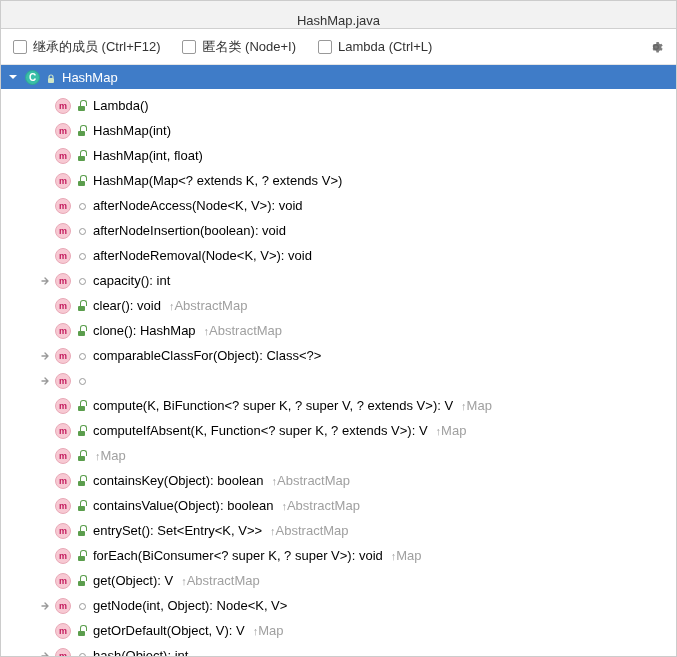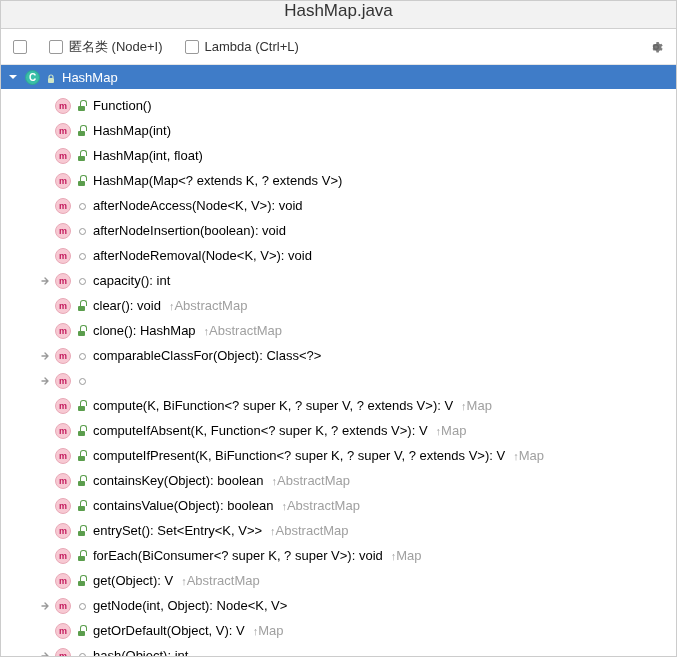--- a/index.html
+++ b/index.html
@@ -12,24 +12,24 @@
   overflow: hidden;
   border: 1px solid #ccc;
   display: flex;
   flex-direction: column;
 }
 .titlebar {
   height: 28px;
   background: #f2f2f2;
   border-bottom: 1px solid #d0d0d0;
   display: flex;
-  align-items: flex-start;
+  align-items: flex-end;
   justify-content: center;
   color: #333;
-  font-size: 17px;
+  font-size: 13px;
 }
 .toolbar {
   height: 36px;
   display: flex;
   align-items: center;
   padding: 0 12px;
   border-bottom: 1px solid #e5e5e5;
   gap: 22px;
 }
 .check-option {
@@ -170,20 +170,21 @@
 </head>
 <body>
 
 <div class="titlebar">
   <span>HashMap.java</span>
 </div>
 
 <div class="toolbar">
   <label class="check-option">
     <span class="checkbox"></span>
+    <span>继承的成员 (Ctrl+F12)</span>
   </label>
   <label class="check-option">
     <span class="checkbox"></span>
     <span>匿名类 (Node+I)</span>
   </label>
   <label class="check-option">
     <span class="checkbox"></span>
     <span>Lambda (Ctrl+L)</span>
   </label>
   <span class="spacer"></span>
@@ -209,21 +210,21 @@
       </svg>
   </span>
   <span>HashMap</span>
 </div>
 
 <div class="content">
   <div class="tree" id="tree">
       <div class="tree-row">
         <span class="method-badge">m</span>
         <span class="vis-icon vis-public"></span>
-        <span class="sig">Function()</span>
+        <span class="sig">Lambda()</span>
       </div>
       <div class="tree-row">
         <span class="method-badge">m</span>
         <span class="vis-icon vis-public"></span>
         <span class="sig">HashMap(int)</span>
       </div>
       <div class="tree-row">
         <span class="method-badge">m</span>
         <span class="vis-icon vis-public"></span>
         <span class="sig">HashMap(int, float)</span>
@@ -291,21 +292,20 @@
       </div>
       <div class="tree-row">
         <span class="method-badge">m</span>
         <span class="vis-icon vis-public"></span>
         <span class="sig">computeIfAbsent(K, Function&lt;? super K, ? extends V&gt;): V</span>
         <span class="override"><span class="arrow">↑</span><span>Map</span></span>
       </div>
       <div class="tree-row">
         <span class="method-badge">m</span>
         <span class="vis-icon vis-public"></span>
-        <span class="sig">computeIfPresent(K, BiFunction&lt;? super K, ? super V, ? extends V&gt;): V</span>
         <span class="override"><span class="arrow">↑</span><span>Map</span></span>
       </div>
       <div class="tree-row">
         <span class="method-badge">m</span>
         <span class="vis-icon vis-public"></span>
         <span class="sig">containsKey(Object): boolean</span>
         <span class="override"><span class="arrow">↑</span><span>AbstractMap</span></span>
       </div>
       <div class="tree-row">
         <span class="method-badge">m</span>

